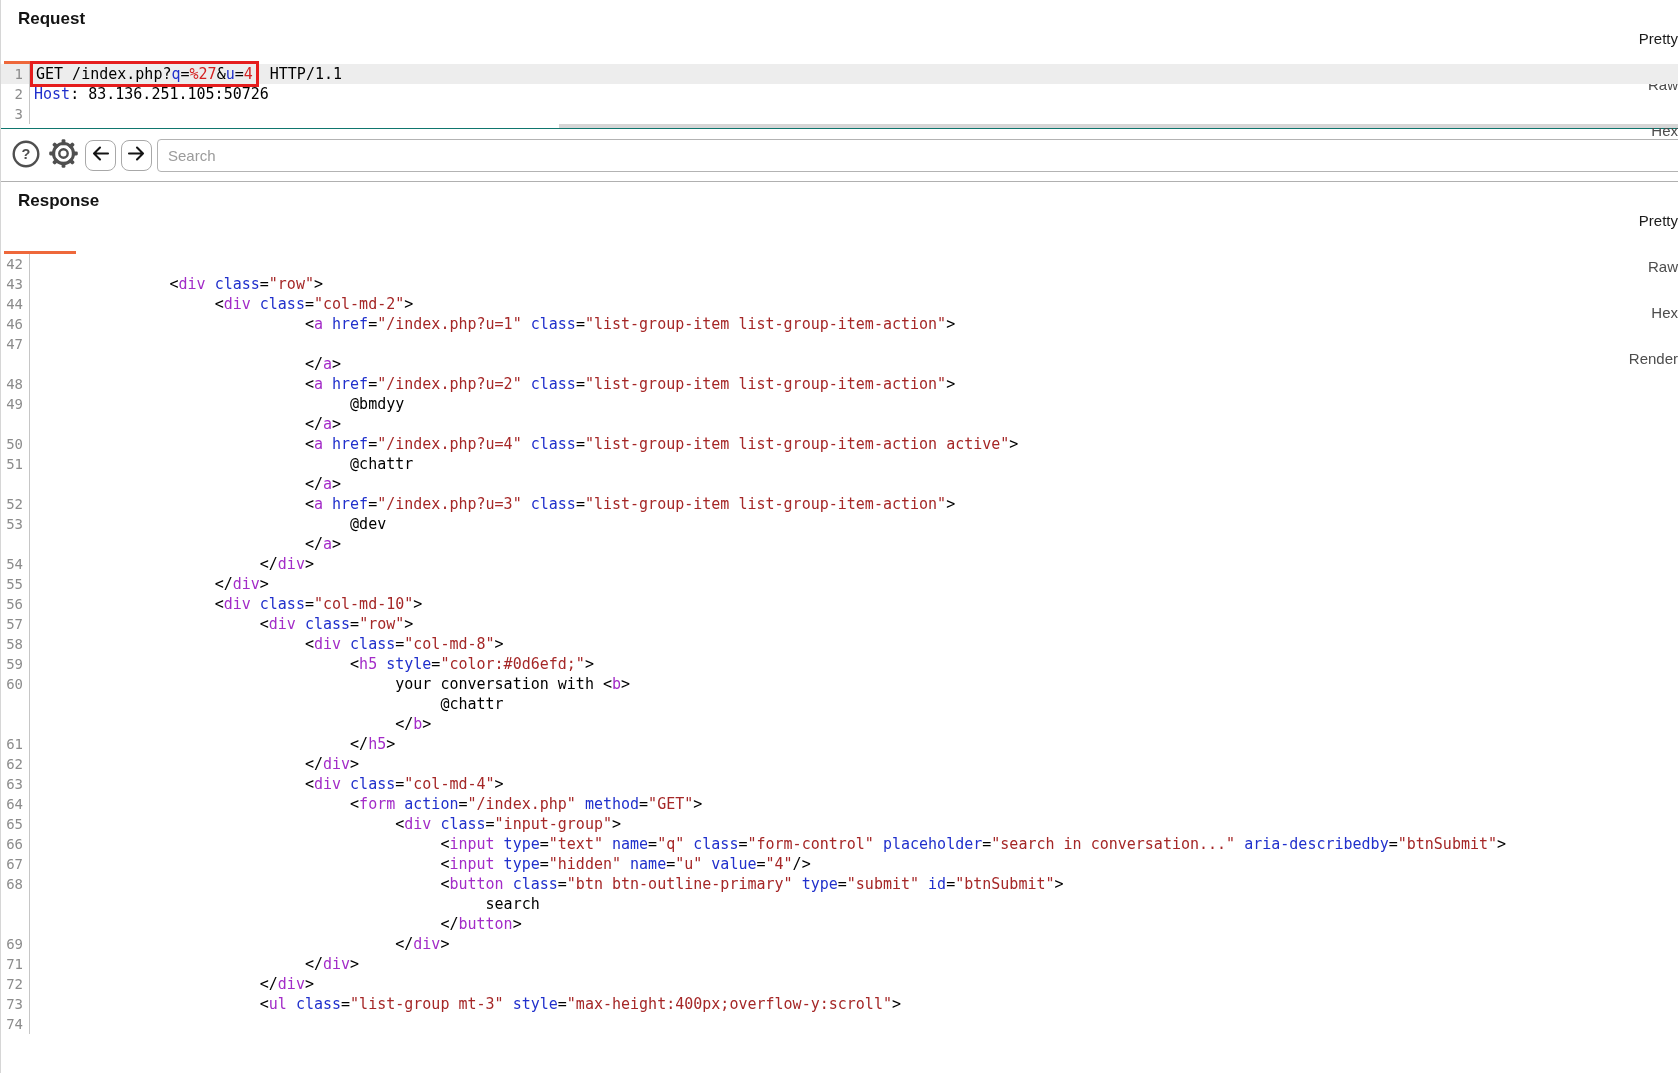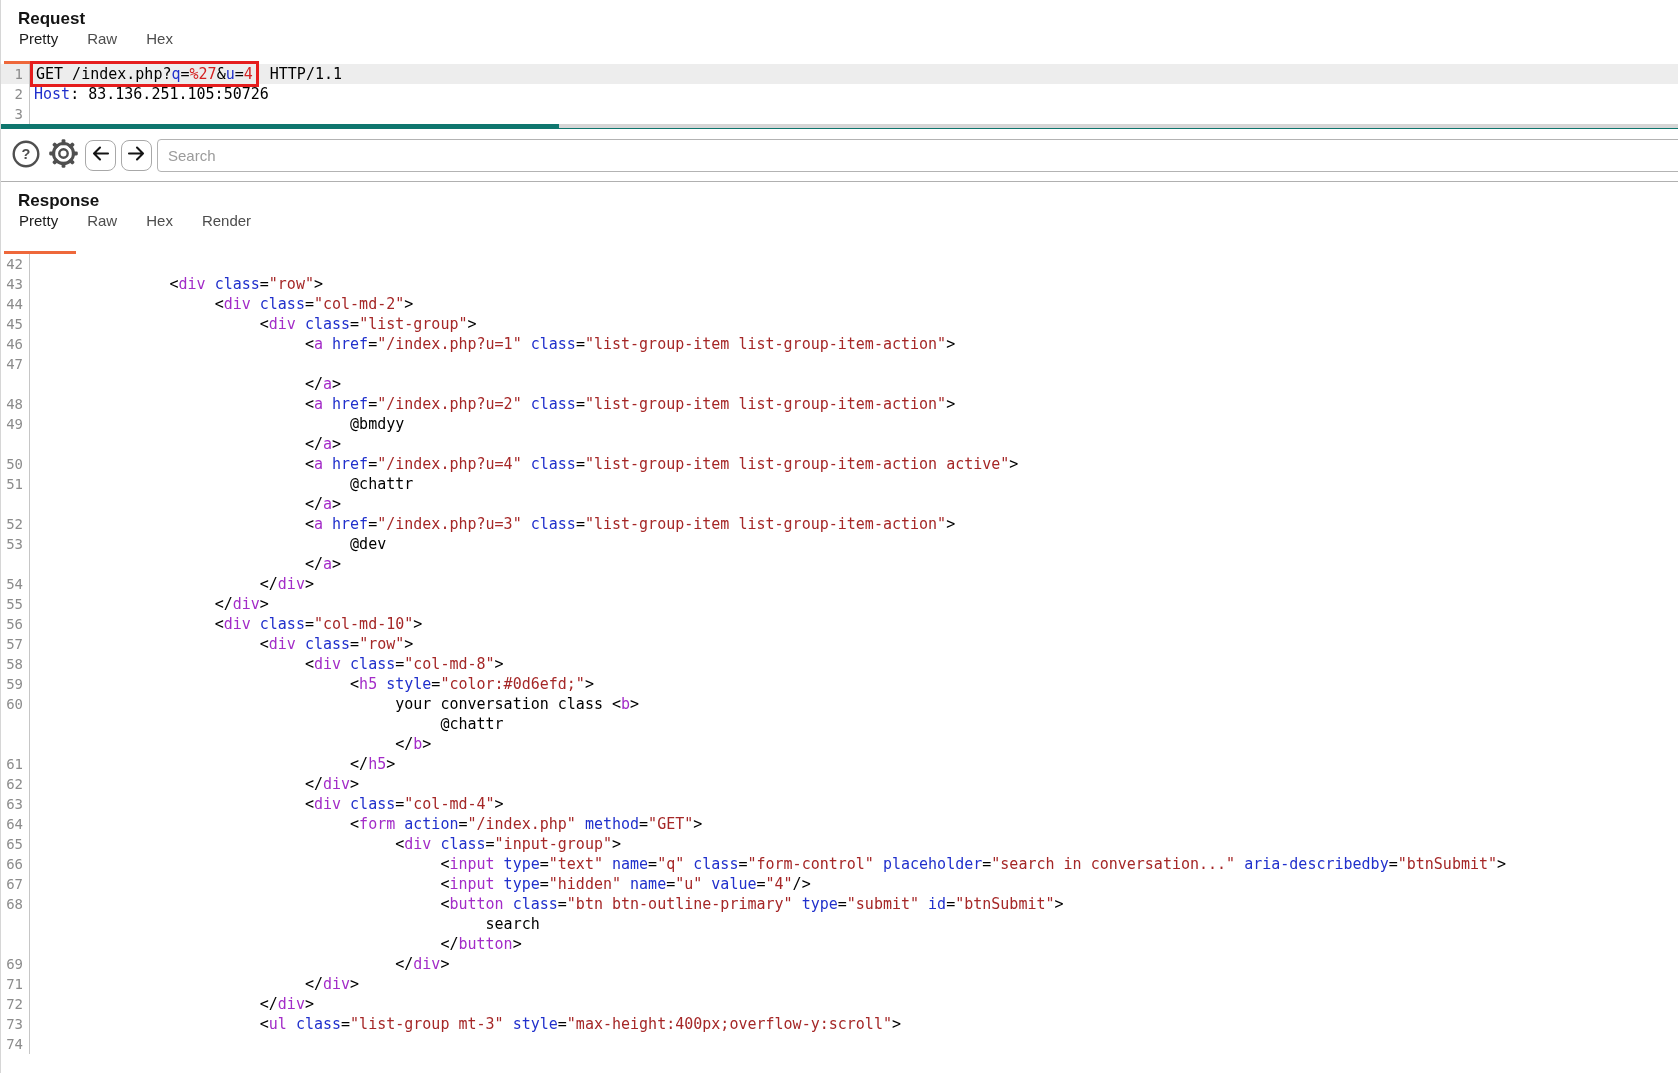--- a/index.html
+++ b/index.html
@@ -7,32 +7,32 @@
   body {
     margin: 0; overflow: hidden; background: #ffffff;
     font-family: "Liberation Sans", sans-serif;
     border-left: 1px solid #d6d6d6;
   }
   .section-title {
     height: 30px; padding: 9px 0 0 17px;
     font-size: 17px; font-weight: bold; color: #141414;
   }
   .tabbar {
-    position: relative; display: flex; align-items: flex-start;
-    padding-left: 18px; gap: 29px;
+    position: relative; display: flex; align-items: flex-end;
+    padding-left: 18px; gap: 29px; flex-direction: column;
   }
   .tabbar.req { height: 34px; }
   .tabbar.resp { height: 42px; }
   .tab { font-size: 15px; color: #4d4d4d; cursor: default; }
   .tab.active { color: #1b1b1b; }
   .underline {
     position: absolute; left: 3px; bottom: 0;
     width: 72px; height: 3px; background: #ee683b;
   }
-  .panel-request { height: 129px; border-bottom: 5px solid #0f766e; }
+  .panel-request { height: 129px; border-bottom: 1px solid #0f766e; }
   .code-wrap { position: relative; }
   .code-wrap::before {
     content: ""; position: absolute; left: 28px; top: 0; bottom: 0;
     width: 1px; background: #c6c6c6;
   }
   .row-line {
     display: flex; height: 20px; line-height: 20px;
     font-family: "DejaVu Sans Mono", monospace; font-size: 15px;
     white-space: pre;
   }
@@ -150,40 +150,39 @@
     <div class="underline"></div>
   <span class="tab active">Pretty</span>
       <span class="tab">Raw</span>
       <span class="tab">Hex</span>
       <span class="tab">Render</span>
     </div>
   <div class="code-wrap" id="resp-code">
       <div class="row-line"><span class="gutter">42</span><span class="codetext"></span></div>
       <div class="row-line"><span class="gutter">43</span><span class="codetext">               <span class="p">&lt;</span><span class="t">div</span><span class="p"> </span><span class="k">class</span><span class="p">=</span><span class="v">"row"</span><span class="p">&gt;</span></span></div>
       <div class="row-line"><span class="gutter">44</span><span class="codetext">                    <span class="p">&lt;</span><span class="t">div</span><span class="p"> </span><span class="k">class</span><span class="p">=</span><span class="v">"col-md-2"</span><span class="p">&gt;</span></span></div>
-      <div class="row-line"><span class="gutter">45</span><span class="codetext">                         <span class="p">&lt;</span><span class="t">div</span><span class="p"> </span><span class="k">class</span><span class="p">=</span><span class="v">"list-group"</span><span class="p">&gt;</span></span></div>
       <div class="row-line"><span class="gutter">46</span><span class="codetext">                              <span class="p">&lt;</span><span class="t">a</span><span class="p"> </span><span class="k">href</span><span class="p">=</span><span class="v">"/index.php?u=1"</span><span class="p"> </span><span class="k">class</span><span class="p">=</span><span class="v">"list-group-item list-group-item-action"</span><span class="p">&gt;</span></span></div>
       <div class="row-line"><span class="gutter">47</span></div>
       <div class="row-line"><span class="gutter"></span><span class="codetext">                              <span class="p">&lt;/</span><span class="t">a</span><span class="p">&gt;</span></span></div>
       <div class="row-line"><span class="gutter">48</span><span class="codetext">                              <span class="p">&lt;</span><span class="t">a</span><span class="p"> </span><span class="k">href</span><span class="p">=</span><span class="v">"/index.php?u=2"</span><span class="p"> </span><span class="k">class</span><span class="p">=</span><span class="v">"list-group-item list-group-item-action"</span><span class="p">&gt;</span></span></div>
       <div class="row-line"><span class="gutter">49</span><span class="codetext">                                   <span class="p">@bmdyy</span></span></div>
       <div class="row-line"><span class="gutter"></span><span class="codetext">                              <span class="p">&lt;/</span><span class="t">a</span><span class="p">&gt;</span></span></div>
       <div class="row-line"><span class="gutter">50</span><span class="codetext">                              <span class="p">&lt;</span><span class="t">a</span><span class="p"> </span><span class="k">href</span><span class="p">=</span><span class="v">"/index.php?u=4"</span><span class="p"> </span><span class="k">class</span><span class="p">=</span><span class="v">"list-group-item list-group-item-action active"</span><span class="p">&gt;</span></span></div>
       <div class="row-line"><span class="gutter">51</span><span class="codetext">                                   <span class="p">@chattr</span></span></div>
       <div class="row-line"><span class="gutter"></span><span class="codetext">                              <span class="p">&lt;/</span><span class="t">a</span><span class="p">&gt;</span></span></div>
       <div class="row-line"><span class="gutter">52</span><span class="codetext">                              <span class="p">&lt;</span><span class="t">a</span><span class="p"> </span><span class="k">href</span><span class="p">=</span><span class="v">"/index.php?u=3"</span><span class="p"> </span><span class="k">class</span><span class="p">=</span><span class="v">"list-group-item list-group-item-action"</span><span class="p">&gt;</span></span></div>
       <div class="row-line"><span class="gutter">53</span><span class="codetext">                                   <span class="p">@dev</span></span></div>
       <div class="row-line"><span class="gutter"></span><span class="codetext">                              <span class="p">&lt;/</span><span class="t">a</span><span class="p">&gt;</span></span></div>
       <div class="row-line"><span class="gutter">54</span><span class="codetext">                         <span class="p">&lt;/</span><span class="t">div</span><span class="p">&gt;</span></span></div>
       <div class="row-line"><span class="gutter">55</span><span class="codetext">                    <span class="p">&lt;/</span><span class="t">div</span><span class="p">&gt;</span></span></div>
       <div class="row-line"><span class="gutter">56</span><span class="codetext">                    <span class="p">&lt;</span><span class="t">div</span><span class="p"> </span><span class="k">class</span><span class="p">=</span><span class="v">"col-md-10"</span><span class="p">&gt;</span></span></div>
       <div class="row-line"><span class="gutter">57</span><span class="codetext">                         <span class="p">&lt;</span><span class="t">div</span><span class="p"> </span><span class="k">class</span><span class="p">=</span><span class="v">"row"</span><span class="p">&gt;</span></span></div>
       <div class="row-line"><span class="gutter">58</span><span class="codetext">                              <span class="p">&lt;</span><span class="t">div</span><span class="p"> </span><span class="k">class</span><span class="p">=</span><span class="v">"col-md-8"</span><span class="p">&gt;</span></span></div>
       <div class="row-line"><span class="gutter">59</span><span class="codetext">                                   <span class="p">&lt;</span><span class="t">h5</span><span class="p"> </span><span class="k">style</span><span class="p">=</span><span class="v">"color:#0d6efd;"</span><span class="p">&gt;</span></span></div>
-      <div class="row-line"><span class="gutter">60</span><span class="codetext">                                        <span class="p">your conversation class </span><span class="p">&lt;</span><span class="t">b</span><span class="p">&gt;</span></span></div>
+      <div class="row-line"><span class="gutter">60</span><span class="codetext">                                        <span class="p">your conversation with </span><span class="p">&lt;</span><span class="t">b</span><span class="p">&gt;</span></span></div>
       <div class="row-line"><span class="gutter"></span><span class="codetext">                                             <span class="p">@chattr</span></span></div>
       <div class="row-line"><span class="gutter"></span><span class="codetext">                                        <span class="p">&lt;/</span><span class="t">b</span><span class="p">&gt;</span></span></div>
       <div class="row-line"><span class="gutter">61</span><span class="codetext">                                   <span class="p">&lt;/</span><span class="t">h5</span><span class="p">&gt;</span></span></div>
       <div class="row-line"><span class="gutter">62</span><span class="codetext">                              <span class="p">&lt;/</span><span class="t">div</span><span class="p">&gt;</span></span></div>
       <div class="row-line"><span class="gutter">63</span><span class="codetext">                              <span class="p">&lt;</span><span class="t">div</span><span class="p"> </span><span class="k">class</span><span class="p">=</span><span class="v">"col-md-4"</span><span class="p">&gt;</span></span></div>
       <div class="row-line"><span class="gutter">64</span><span class="codetext">                                   <span class="p">&lt;</span><span class="t">form</span><span class="p"> </span><span class="k">action</span><span class="p">=</span><span class="v">"/index.php"</span><span class="p"> </span><span class="k">method</span><span class="p">=</span><span class="v">"GET"</span><span class="p">&gt;</span></span></div>
       <div class="row-line"><span class="gutter">65</span><span class="codetext">                                        <span class="p">&lt;</span><span class="t">div</span><span class="p"> </span><span class="k">class</span><span class="p">=</span><span class="v">"input-group"</span><span class="p">&gt;</span></span></div>
       <div class="row-line"><span class="gutter">66</span><span class="codetext">                                             <span class="p">&lt;</span><span class="t">input</span><span class="p"> </span><span class="k">type</span><span class="p">=</span><span class="v">"text"</span><span class="p"> </span><span class="k">name</span><span class="p">=</span><span class="v">"q"</span><span class="p"> </span><span class="k">class</span><span class="p">=</span><span class="v">"form-control"</span><span class="p"> </span><span class="k">placeholder</span><span class="p">=</span><span class="v">"search in conversation..."</span><span class="p"> </span><span class="k">aria-describedby</span><span class="p">=</span><span class="v">"btnSubmit"</span><span class="p">&gt;</span></span></div>
       <div class="row-line"><span class="gutter">67</span><span class="codetext">                                             <span class="p">&lt;</span><span class="t">input</span><span class="p"> </span><span class="k">type</span><span class="p">=</span><span class="v">"hidden"</span><span class="p"> </span><span class="k">name</span><span class="p">=</span><span class="v">"u"</span><span class="p"> </span><span class="k">value</span><span class="p">=</span><span class="v">"4"</span><span class="p">/&gt;</span></span></div>
       <div class="row-line"><span class="gutter">68</span><span class="codetext">                                             <span class="p">&lt;</span><span class="t">button</span><span class="p"> </span><span class="k">class</span><span class="p">=</span><span class="v">"btn btn-outline-primary"</span><span class="p"> </span><span class="k">type</span><span class="p">=</span><span class="v">"submit"</span><span class="p"> </span><span class="k">id</span><span class="p">=</span><span class="v">"btnSubmit"</span><span class="p">&gt;</span></span></div>

